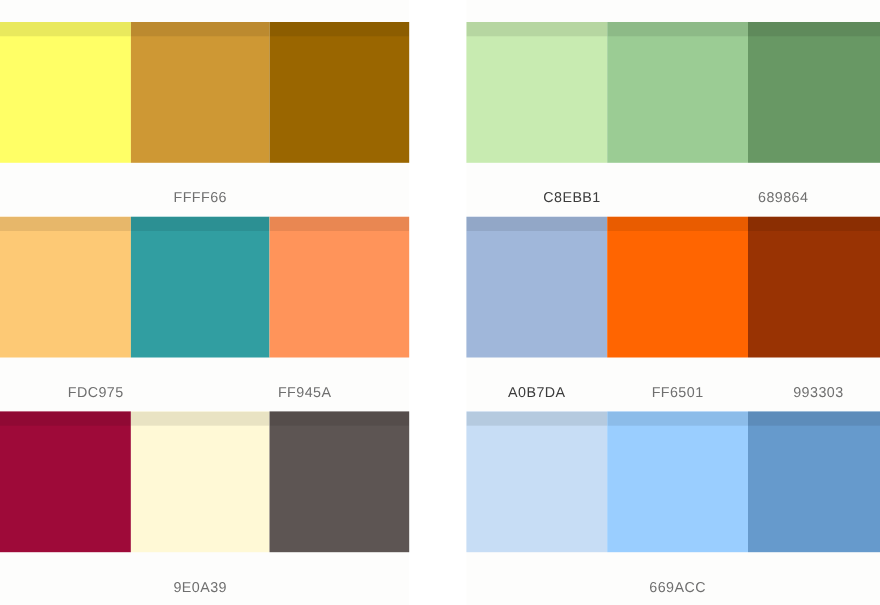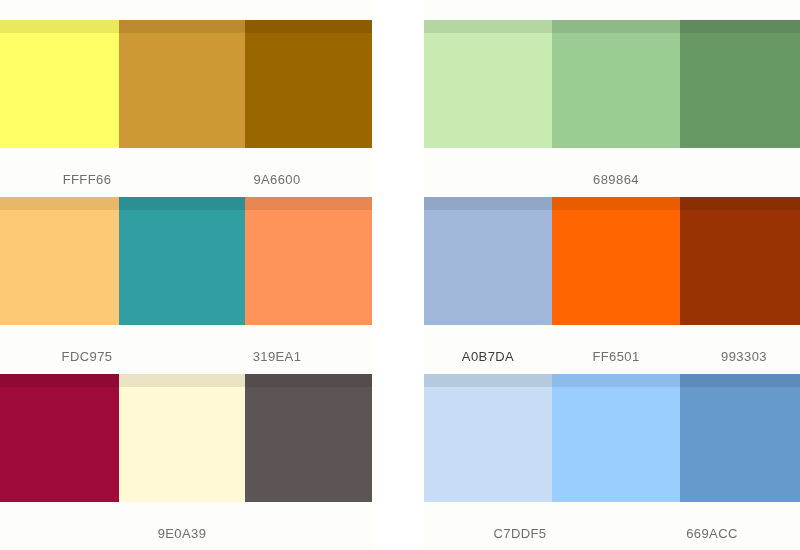--- a/index.html
+++ b/index.html
@@ -110,38 +110,37 @@
           </div>
           <div class="swatch" style="background: rgb(206, 152, 52);">
             <div class="cap"></div>
           </div>
           <div class="swatch" style="background: rgb(154, 102, 0);">
             <div class="cap"></div>
           </div>
         </div>
         <div class="label-strip" style="top: 128px; height: 62px;">
           <div class="label">FFFF66</div>
-          <div class="label">9A6600</div>
         </div>
       </div>
       <div class="row" style="top: 197px; height: 190px;">
         <div class="swatch-strip" style="height: 128px;">
           <div class="swatch" style="background: rgb(253, 201, 117);">
             <div class="cap"></div>
           </div>
           <div class="swatch" style="background: rgb(49, 158, 161);">
             <div class="cap"></div>
           </div>
           <div class="swatch" style="background: rgb(255, 148, 90);">
             <div class="cap"></div>
           </div>
         </div>
         <div class="label-strip" style="top: 128px; height: 62px;">
           <div class="label">FDC975</div>
-          <div class="label">319EA1</div>
+          <div class="label">FF945A</div>
         </div>
       </div>
       <div class="row" style="top: 374px; height: 190px;">
         <div class="swatch-strip" style="height: 128px;">
           <div class="swatch" style="background: rgb(158, 10, 57);">
             <div class="cap"></div>
           </div>
           <div class="swatch" style="background: rgb(255, 249, 214);">
             <div class="cap"></div>
           </div>
@@ -161,20 +160,21 @@
             <div class="cap"></div>
           </div>
           <div class="swatch" style="background: rgb(155, 204, 148);">
             <div class="cap"></div>
           </div>
           <div class="swatch" style="background: rgb(104, 152, 100);">
             <div class="cap"></div>
           </div>
         </div>
         <div class="label-strip" style="top: 128px; height: 62px;">
+          <div class="label dark">C8EBB1</div>
           <div class="label">689864</div>
         </div>
       </div>
       <div class="row" style="top: 197px; height: 190px;">
         <div class="swatch-strip" style="height: 128px;">
           <div class="swatch" style="background: rgb(160, 183, 218);">
             <div class="cap"></div>
           </div>
           <div class="swatch" style="background: rgb(255, 101, 1);">
             <div class="cap"></div>
@@ -195,18 +195,17 @@
             <div class="cap"></div>
           </div>
           <div class="swatch" style="background: rgb(154, 206, 255);">
             <div class="cap"></div>
           </div>
           <div class="swatch" style="background: rgb(102, 154, 204);">
             <div class="cap"></div>
           </div>
         </div>
         <div class="label-strip" style="top: 128px; height: 62px;">
-          <div class="label">C7DDF5</div>
           <div class="label">669ACC</div>
         </div>
       </div>
     </div>
   </div>
 
 </body></html>

